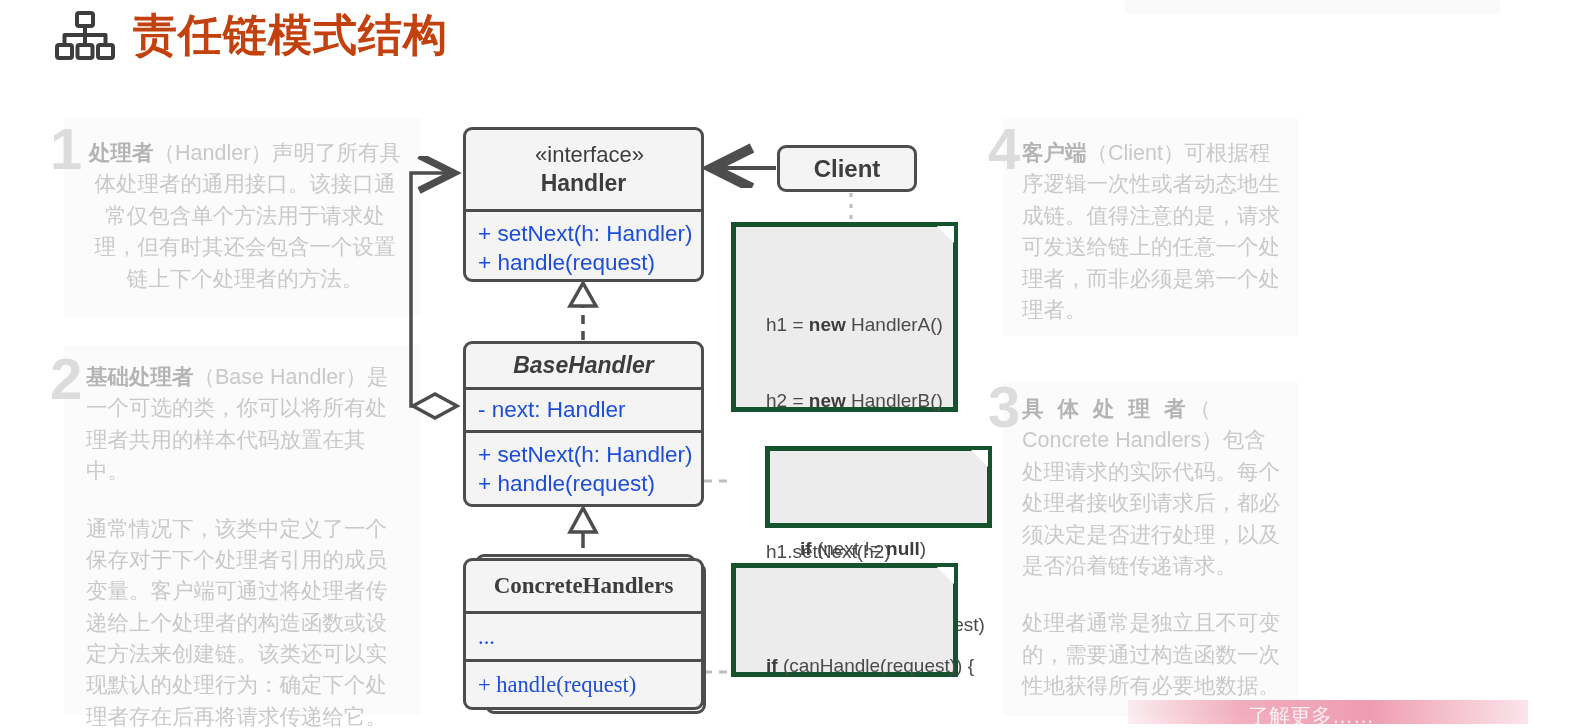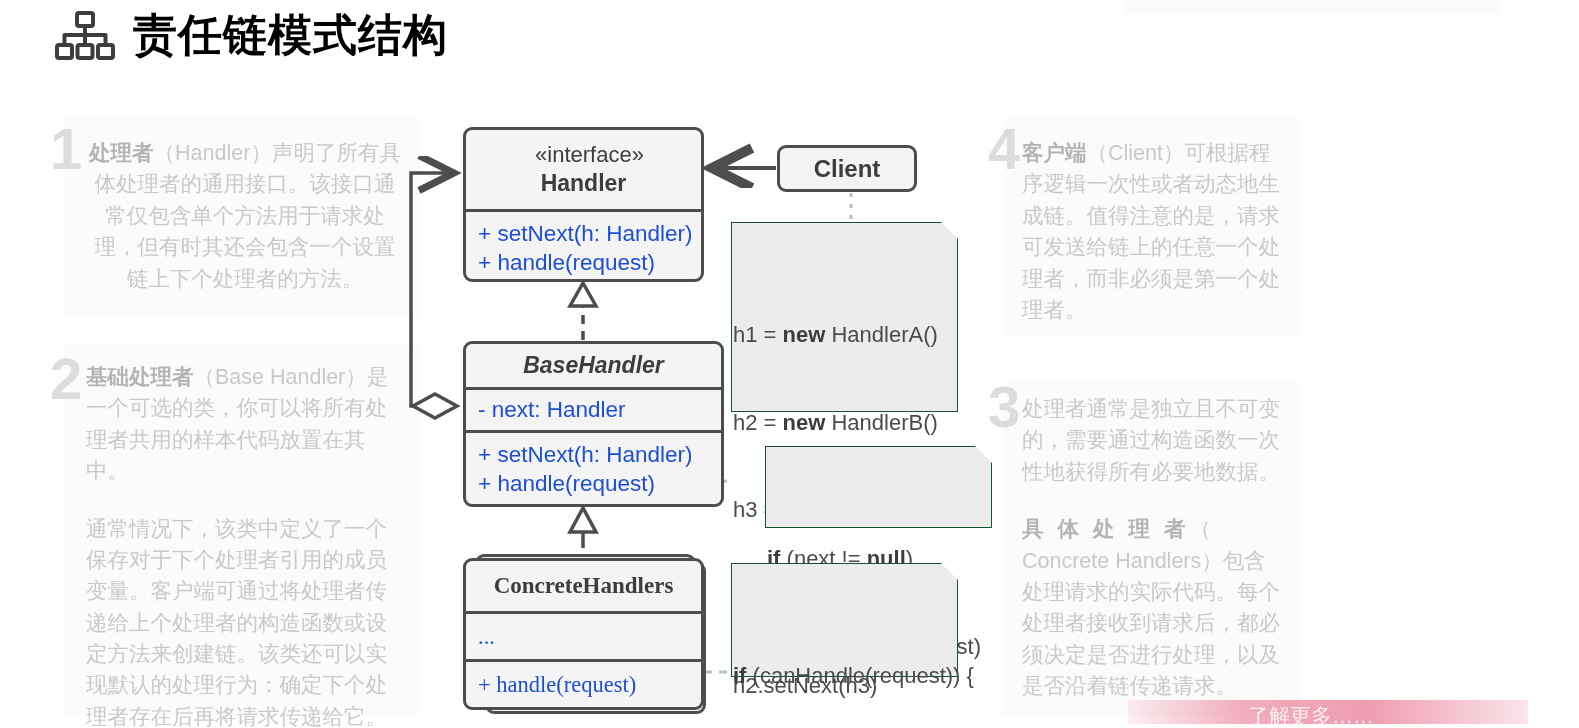--- a/index.html
+++ b/index.html
@@ -17,21 +17,21 @@
   
   .title-row {
     position: absolute;
     left: 55px; top: 6px;
     display: flex; align-items: center; gap: 18px;
   }
   .title-icon { width: 60px; height: 52px; display: block; }
   .title-text {
     font-size: 44px;
     font-weight: bold;
-    color: #000000;
+    color: #c2410c;
     letter-spacing: 1px;
     white-space: nowrap;
   }
 
   
   .top-band {
     position: absolute;
     left: 1125px; top: 0px; width: 375px; height: 14px;
     background: #fafafa;
   }
@@ -98,24 +98,24 @@
     background: #f4f4f4;
     border: 3px solid #4d4d4d;
     border-radius: 9px;
     box-sizing: border-box;
   }
 
   
   .code-note {
     position: absolute;
     background: #ececec;
-    border: 1px solid #14532d;
+    border: 5px solid #14532d;
     box-sizing: border-box;
-    padding: 9px 1px;
-    font-size: 22px;
+    padding: 9px 30px;
+    font-size: 19px;
     line-height: 1.33;
     color: #4a4a4a;
     white-space: pre;
   }
   .code-note b { font-weight: bold; color: #3d3d3d; }
   .dogear {
     position: absolute;
     right: -1px; top: -1px;
     width: 0; height: 0;
     border-left: 17px solid transparent;
@@ -178,22 +178,22 @@
 
 <div class="note-panel" style="left:1003px; top:118px; width:296px; height:218px;"></div>
 <div class="note-num" style="left:988px; top:120px;">4</div>
 <div class="note-body" style="left:1022px; top:138px; width:262px;">
   <p><b>客户端</b><span>（Client）可根据程序逻辑一次性或者动态地生成链。值得注意的是，请求可发送给链上的任意一个处理者，而非必须是第一个处理者。</span></p>
 </div>
 
 <div class="note-panel" style="left:1003px; top:382px; width:296px; height:334px;"></div>
 <div class="note-num" style="left:988px; top:378px;">3</div>
 <div class="note-body" style="left:1022px; top:394px; width:262px;">
+  <p><b class="spaced">具 体 处 理 者</b><span>（ Concrete Handlers）包含处理请求的实际代码。每个处理者接收到请求后，都必须决定是否进行处理，以及是否沿着链传递请求。</span></p>
   <p><span>处理者通常是独立且不可变的，需要通过构造函数一次性地获得所有必要地数据。</span></p>
-  <p><b class="spaced">具 体 处 理 者</b><span>（ Concrete Handlers）包含处理请求的实际代码。每个处理者接收到请求后，都必须决定是否进行处理，以及是否沿着链传递请求。</span></p>
 </div>
 
 <svg class="svg-layer" xmlns="http://www.w3.org/2000/svg">
   <defs>
     <marker id="openArrow" markerWidth="14" markerHeight="14" refX="11" refY="5" orient="auto">
       <path d="M1,0 L11,5 L1,10" fill="none" stroke="#4d4d4d" stroke-width="2"></path>
     </marker>
     <marker id="openArrowL" markerWidth="14" markerHeight="14" refX="11" refY="5" orient="auto">
       <path d="M1,0 L11,5 L1,10" fill="none" stroke="#4d4d4d" stroke-width="2.5"></path>
     </marker>
@@ -231,21 +231,21 @@
     <div class="uml-line">+ handle(request)</div>
   </div>
 </div>
 
 <div class="uml-box" style="left:777px; top:145px; width:140px; height:47px; display:flex; align-items:center; justify-content:center;">
   <span class="uml-title" style="font-size:24px;">
     <span class="nm">Client</span>
   </span>
 </div>
 
-<div class="uml-box" style="left:463px; top:341px; width:261px; height:166px;">
+<div class="uml-box" style="left:463px; top:341px; width:241px; height:166px;">
   <div class="uml-sec" style="height:43px; display:flex; align-items:center; justify-content:center;">
     <span class="uml-title">
         <span class="nm italic">BaseHandler</span>
       </span>
   </div>
   <div class="uml-sec" style="height:43px; display:flex; align-items:center;">
     <div class="uml-line">- next: Handler</div>
   </div>
   <div class="uml-sec" style="padding-top:7px;">
     <div class="uml-line">+ setNext(h: Handler)</div>

